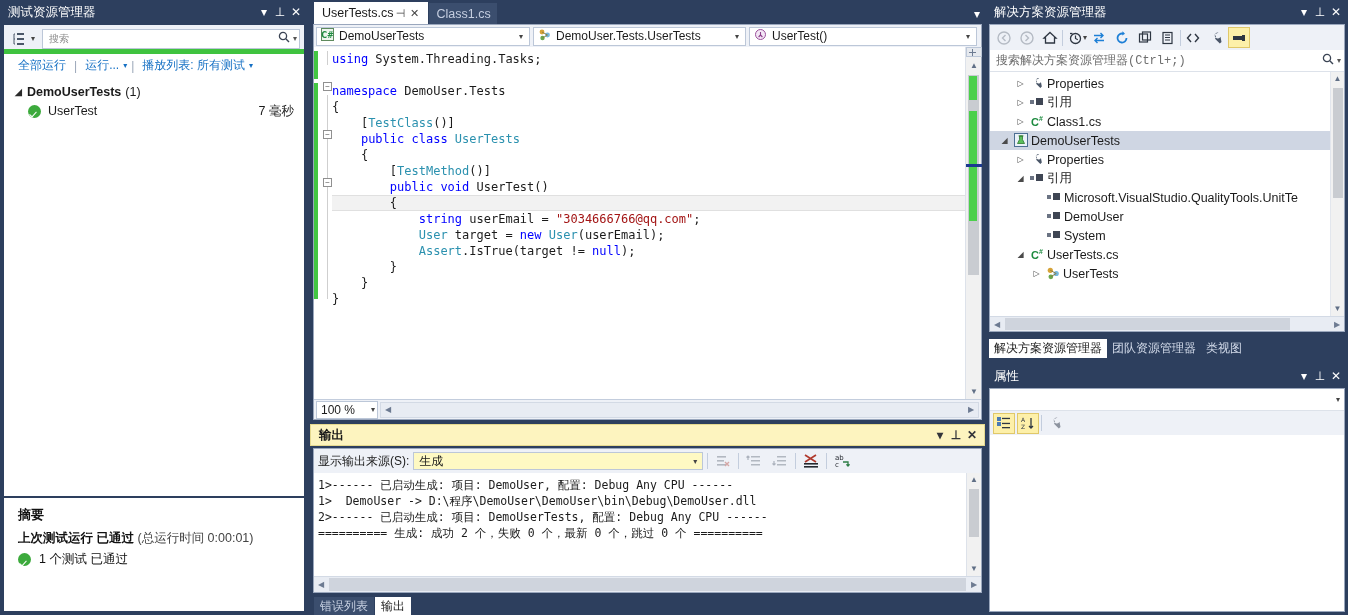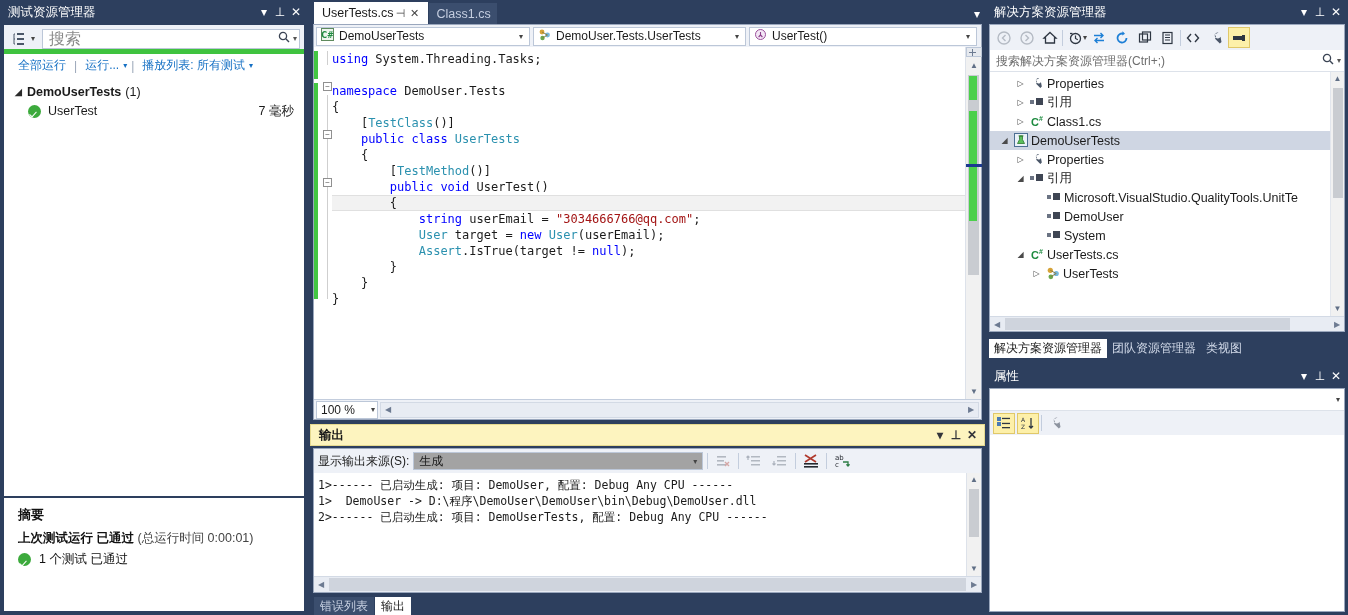--- a/index.html
+++ b/index.html
@@ -40,21 +40,21 @@
   }
   .te-groupbtn {
     display: flex; align-items: center; height: 20px; padding: 0 2px;
     border: 1px solid transparent;
   }
   .te-search-box {
     flex: 1; height: 20px; background: #fff; border: 1px solid #bcc7d8;
     display: flex; align-items: center; padding: 0 2px 0 6px;
   }
   .te-search-box input {
-    flex: 1; border: 0; outline: 0; font-size: 16px; color: #222;
+    flex: 1; border: 0; outline: 0; font-size: 10px; color: #222;
     font-family: "Liberation Sans", sans-serif; background: transparent;
   }
   .te-search-box input::placeholder { color: #8a8a8a; }
   .te-greenbar { height: 5px; background: #3fc33f; margin: 0; }
   .te-toolbar {
     height: 22px; display: flex; align-items: center; gap: 0px;
     padding: 3px 6px 2px 10px; background: #ffffff; color: #1e6fbf; font-size: 12px;
   }
   .te-link { color: #1570c4; padding: 0 4px; white-space: nowrap; }
   .te-sep { color: #9aa6b8; padding: 0 4px; }
@@ -172,21 +172,21 @@
   .out-title .chrome-btn { color: #33353a; }
   .out-body {
     position: absolute; left: 3px; top: 24px; right: 3px; bottom: 22px;
     background: #fff; border: 1px solid #9aa7bd; display: flex; flex-direction: column;
   }
   .out-toolbar {
     height: 24px; display: flex; align-items: center; background: #eef1f7;
     padding: 0 4px; gap: 4px; font-size: 12px; color: #1b1b1b;
   }
   .out-src-dd {
-    width: 290px; height: 18px; background: #a3a3a3; border: 1px solid #bcc7d8;
+    width: 290px; height: 18px; background: #fef9c3; border: 1px solid #bcc7d8;
     display: flex; align-items: center; padding: 0 2px 0 5px; font-size: 12px;
   }
   .out-src-dd .lbl { flex: 1; }
   .tb-ic { width: 22px; height: 20px; display: flex; align-items: center; justify-content: center; }
   .tb-div { width: 1px; height: 16px; background: #c3cddd; }
   .out-text {
     flex: 1; position: relative; background: #fff; overflow: hidden;
     font-family: "DejaVu Sans Mono", monospace; font-size: 11.5px; line-height: 16px;
     color: #1b1b1b; padding: 4px 0 0 4px;
   }
@@ -227,21 +227,21 @@
     border: 1px solid transparent;
   }
   .se-ic.sel { background: #fdf0a9; border-color: #e0c86a; }
   .se-ic.dis { opacity: 0.38; }
   .se-search {
     height: 22px; background: #fff; border-bottom: 1px solid #dde2ea;
     display: flex; align-items: center; padding: 0 3px 0 6px;
   }
   .se-search input {
     flex: 1; border: 0; outline: 0; font-size: 12px; color: #0f172a; background: transparent;
-    font-family: Liberation Sans, sans-serif;
+    font-family: Liberation Mono, monospace;
   }
   .se-search input::placeholder { color: #6e6e6e; }
   .se-tree { flex: 1; position: relative; overflow: hidden; background: #fff; padding-top: 2px; }
   .tnode {
     display: flex; align-items: center; height: 19px; font-size: 12.5px; color: #1b1b1b;
     white-space: nowrap; padding-right: 18px;
   }
   .tnode.sel { background: #cfd6e3; }
   .twist { width: 13px; text-align: center; color: #4a4a4a; font-size: 8px; flex: 0 0 13px; }
   .tico { width: 20px; text-align: center; flex: 0 0 20px; font-size: 11px; }
@@ -519,20 +519,21 @@
             <text x="1" y="14" font-size="7" font-family="DejaVu Sans" fill="#24282f">c</text>
             <path d="M9 9 L14 9 L14 13 M12.4 11.4 L14 13 L15.6 11.4" stroke="#2d7d46" fill="none" stroke-width="1.3"></path>
           </svg>
         </span>
       </div>
 
       <div class="out-text">
         <div class="out-line">1&gt;------ 已启动生成: 项目: DemoUser, 配置: Debug Any CPU ------</div>
         <div class="out-line">1&gt;  DemoUser -&gt; D:\程序\DemoUser\DemoUser\bin\Debug\DemoUser.dll</div>
         <div class="out-line">2&gt;------ 已启动生成: 项目: DemoUserTests, 配置: Debug Any CPU ------</div>
+        <div class="out-line">========== 生成: 成功 2 个，失败 0 个，最新 0 个，跳过 0 个 ==========</div>
       </div>
 
       <div class="out-vscroll">
         <div style="text-align:center;color:#606f86;font-size:8px;line-height:14px">▲</div>
         <div style="position:absolute;left:2px;top:16px;width:10px;height:48px;background:#c9ccd1"></div>
         <div style="position:absolute;bottom:0;left:0;right:0;text-align:center;color:#606f86;font-size:8px;line-height:14px">▼</div>
       </div>
 
       <div class="out-hscroll">
         <span class="hs-arrow">◀</span>

